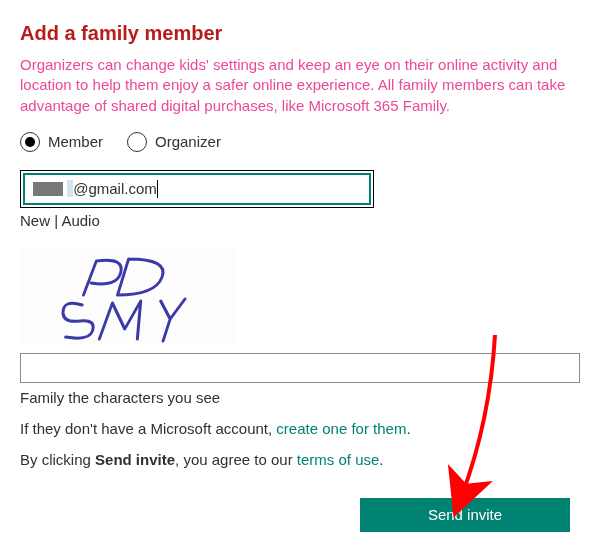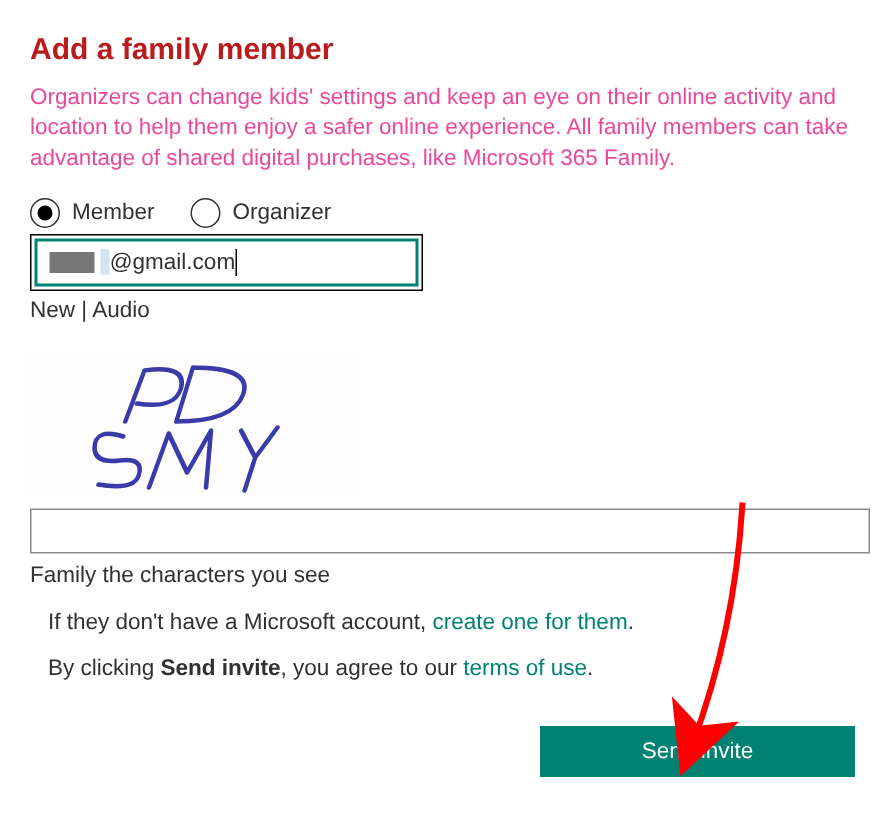--- a/index.html
+++ b/index.html
@@ -21,21 +21,21 @@
     }
     p.desc {
       margin: 0 0 16px 0;
       line-height: 1.35;
       color: #ec4899;
       max-width: 555px;
     }
     .radio-row {
       display: flex;
       gap: 24px;
-      margin-bottom: 4px;
+      margin-bottom: 18px;
     }
     .radio-item {
       display: flex;
       align-items: center;
       gap: 8px;
       cursor: pointer;
     }
     .radio-ring {
       width: 20px; height: 20px;
       border: 1.5px solid #323130;
@@ -47,21 +47,21 @@
       background: #000;
       border-radius: 50%;
     }
     .email-wrap {
       display: inline-block;
       border: 1.5px solid #000;
       padding: 2px;
       margin-bottom: 4px;
     }
     .email-input {
-      width: 256px;
+      width: 348px;
       height: 32px;
       border: 2px solid #008272;
       padding: 0 8px;
       font-size: 15px;
       font-family: inherit;
       outline: none;
     }
     .email-content {
       display: inline-flex;
       align-items: center;
@@ -101,21 +101,21 @@
       border: 1px solid #8a8a8a;
       padding: 0 6px;
       font-size: 15px;
       font-family: inherit;
       margin-bottom: 6px;
     }
     .hint {
       margin: 0 0 14px 0;
     }
     .line {
-      margin: 0 0 14px 12px;
+      margin: 0 0 14px 0;
     }
     .link { color: #008272; cursor: pointer; }
     strong { font-weight: 600; }
     .action-row {
       display: flex;
       justify-content: flex-end;
       margin-top: 30px;
     }
     .send-btn {
       width: 210px;

